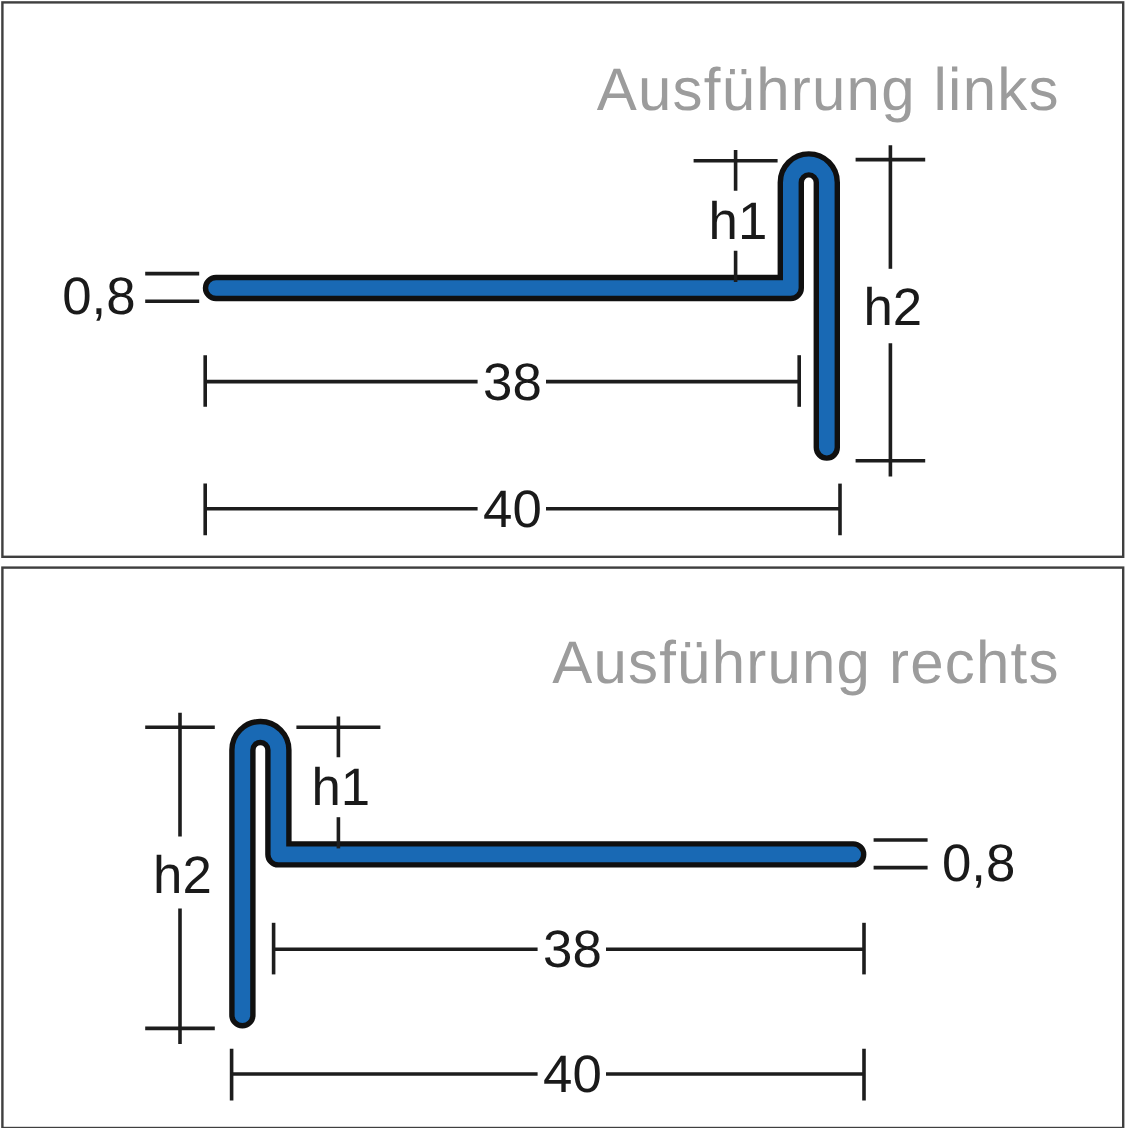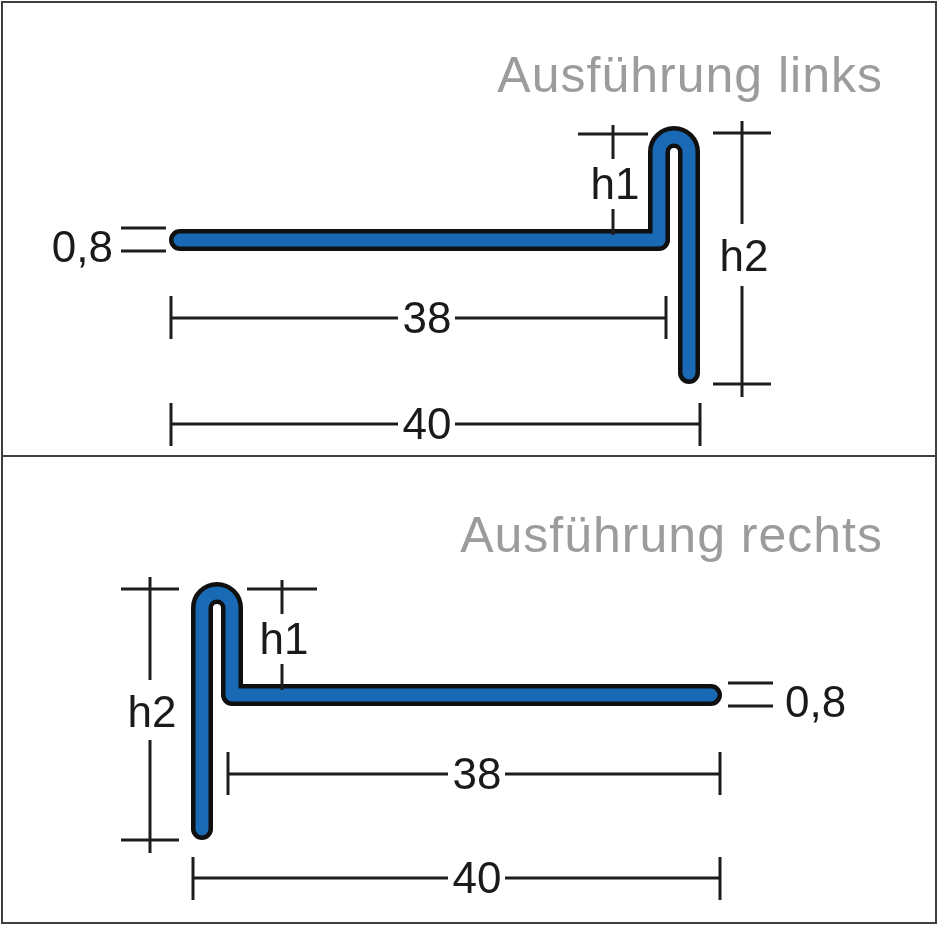--- a/index.html
+++ b/index.html
@@ -17,21 +17,21 @@
   }
   .panel {
     position: absolute;
     left: 1px;
     width: 936px;
     border: 2px solid #3f3f3f;
     background: #ffffff;
     box-sizing: border-box;
   }
   .panel-top { top: 1px; height: 464px; }
-  .panel-bottom { top: 455px; height: 469px; }
+  .panel-bottom { top: 472px; height: 469px; }
   .panel svg { display: block; width: 100%; height: 100%; }
   .dim-label {
     font-family: "Liberation Sans", sans-serif;
     font-size: 44px;
     fill: #1a1a1a;
   }
   .panel-title {
     font-family: "Liberation Sans", sans-serif;
     font-size: 50px;
     font-weight: 400;

